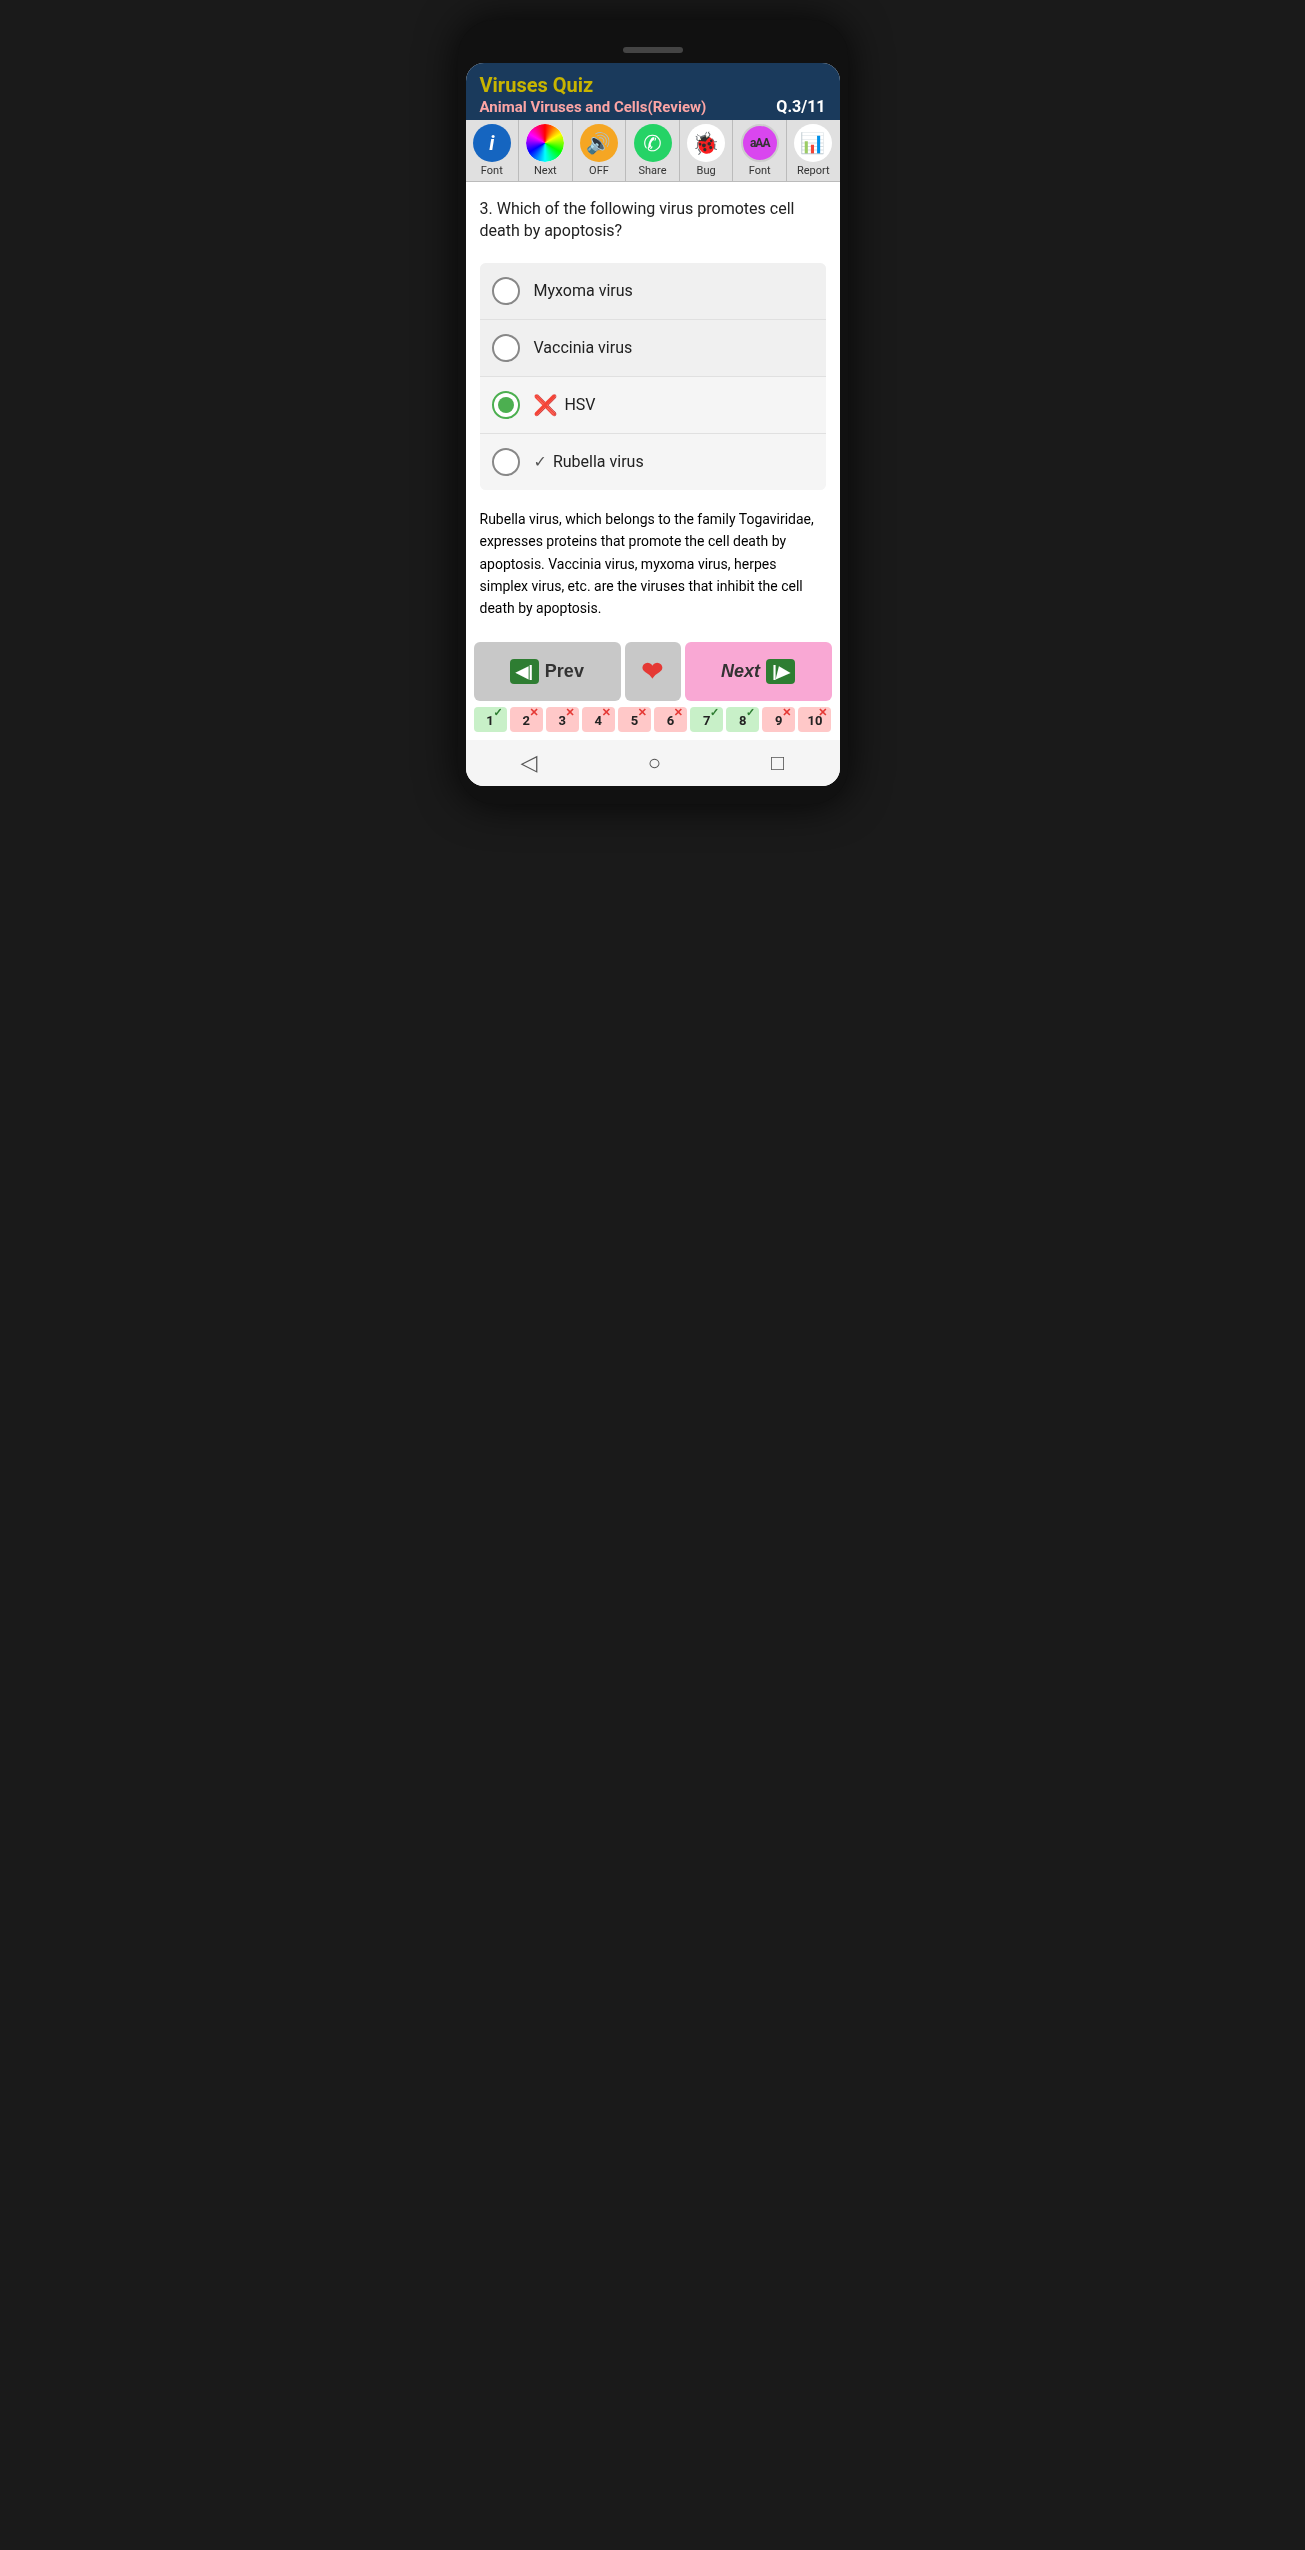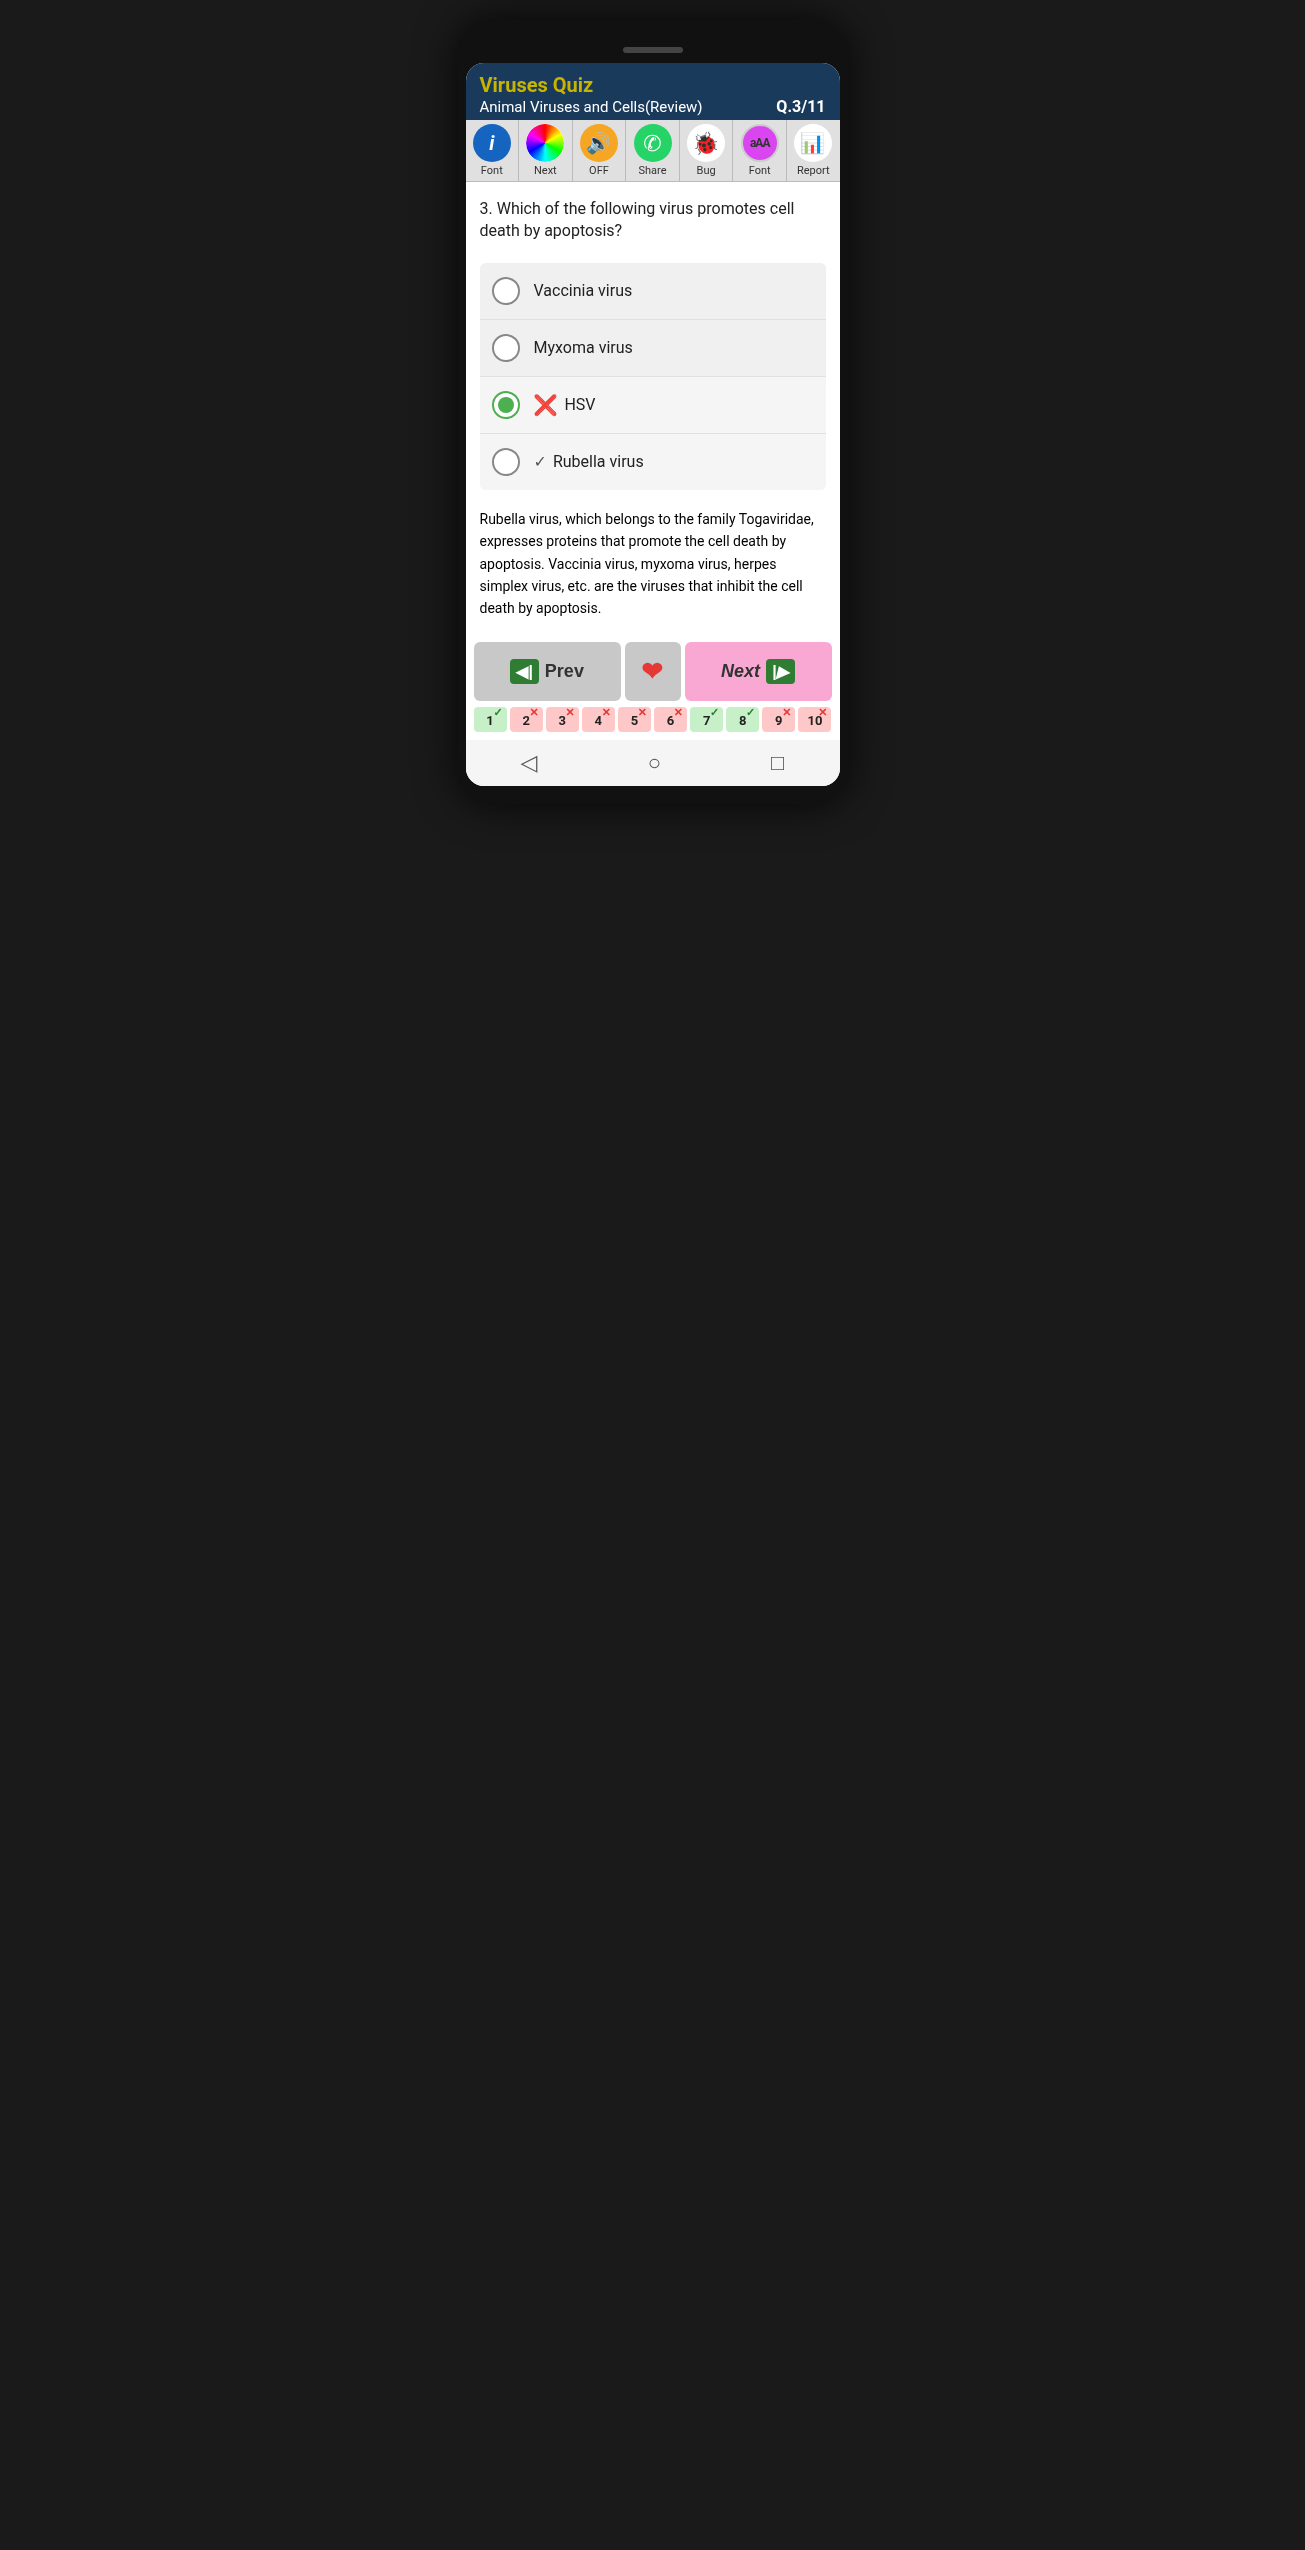--- a/index.html
+++ b/index.html
@@ -45,23 +45,23 @@
       color: #c8b400;
       font-size: 20px;
       font-weight: bold;
     }
     .header-sub {
       display: flex;
       justify-content: space-between;
       align-items: center;
     }
     .quiz-subtitle {
-      color: #ffffff;
+      color: #fca5a5;
       font-size: 15px;
-      font-weight: 400;
+      font-weight: 700;
     }
     .question-counter {
       color: #fff;
       font-size: 16px;
       font-weight: bold;
     }
     
     .toolbar {
       background: #e0e0e0;
       display: flex;
@@ -313,28 +313,28 @@
       <div class="question-text">
         <span>3. </span><span>Which of the following virus promotes cell death by apoptosis?</span>
       </div>
     </div>
 
     <div class="options-container" style="margin: 0 14px 8px 14px;">
 
       <div class="option-row">
         <div class="radio-circle"></div>
         <span class="option-label">
-          <span>Vaccinia virus</span>
+          <span>Myxoma virus</span>
         </span>
       </div>
 
       <div class="option-row">
         <div class="radio-circle"></div>
         <span class="option-label">
-          <span>Myxoma virus</span>
+          <span>Vaccinia virus</span>
         </span>
       </div>
 
       <div class="option-row selected-wrong">
         <div class="radio-circle selected-green"></div>
         <span class="option-label">
           <span class="wrong-icon">❌</span>
           <span>HSV</span>
         </span>
       </div>

